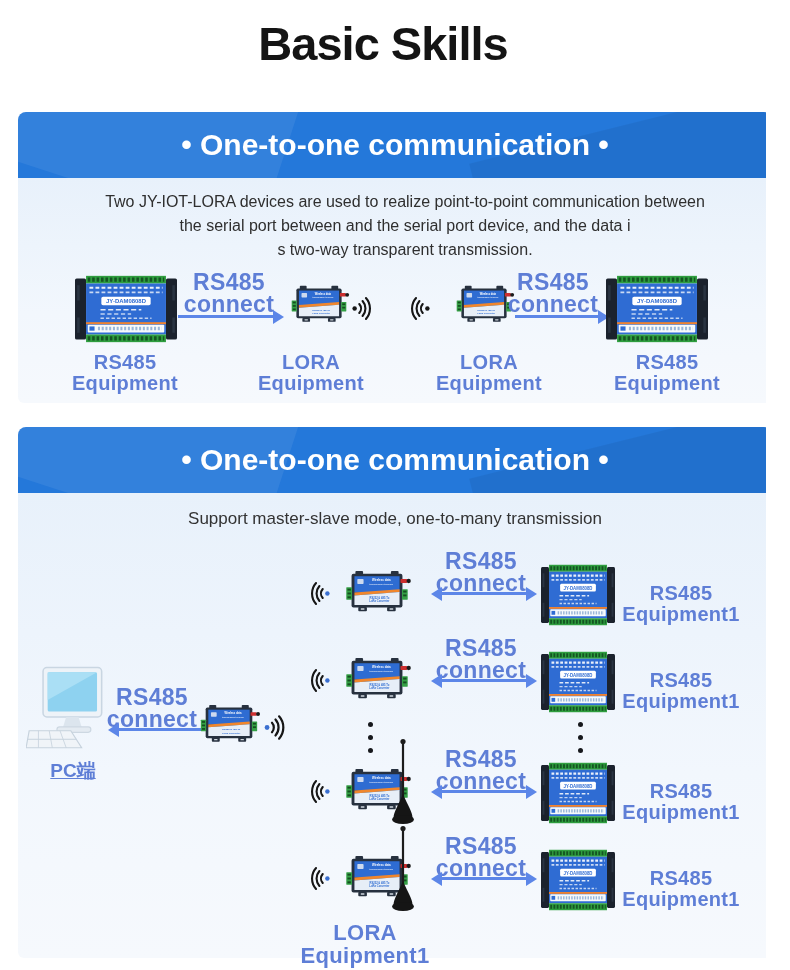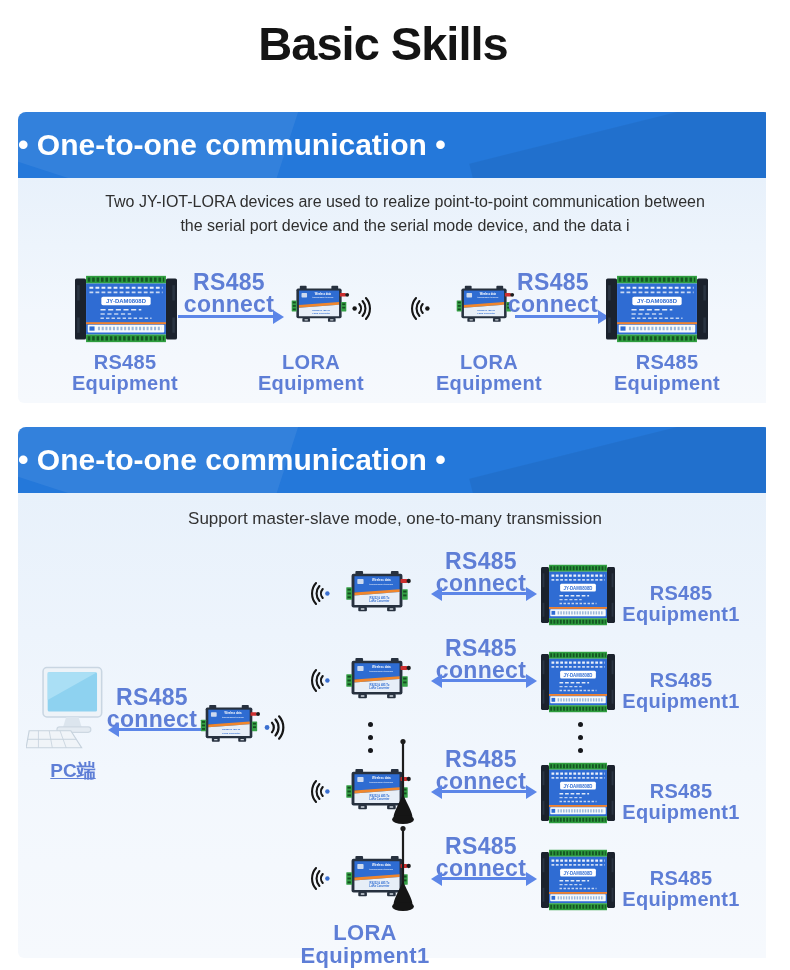--- a/index.html
+++ b/index.html
@@ -6,21 +6,21 @@
   html,body { background:#ffffff; }
   body { font-family:"Liberation Sans", sans-serif; }
   .canvas { position:relative; width:766px; height:970px; background:#ffffff; overflow:hidden; }
 
   .title { position:absolute; top:16px; left:0; width:100%; text-align:center;
            font-size:47px; font-weight:800; color:#141414; letter-spacing:-1px; }
 
   .panel { position:absolute; left:18px; width:754px; }
   .panel-header { position:absolute; top:0; left:0; width:100%; height:66px;
                   background:#2478da; border-radius:8px 8px 0 0; overflow:hidden;
-                  display:flex; align-items:center; }
+                  display:flex; align-items:center; justify-content:center; }
   .h-deco-a { position:absolute; left:-60px; top:-70px; width:330px; height:150px;
               background:rgba(255,255,255,0.07); transform:rotate(18deg); }
   .h-deco-b { position:absolute; right:-70px; bottom:-90px; width:360px; height:150px;
               background:rgba(0,0,0,0.06); transform:rotate(-14deg); }
   .panel-header-text { position:relative; color:#ffffff; font-size:30px; font-weight:800; letter-spacing:0px; }
   .panel-body { position:absolute; top:66px; left:0; right:0; bottom:0;
                 background:linear-gradient(180deg,#e8f1fb 0%, #f2f7fd 60%, #f6f9fd 100%);
                 border-radius:0 0 6px 6px; }
   .p1 { top:112px; height:291px; }
   .p2 { top:427px; height:531px; }
@@ -149,21 +149,22 @@
   <section class="panel p1">
     <div class="panel-header">
       <div class="h-deco-a"></div>
       <div class="h-deco-b"></div>
       <span class="panel-header-text">• One-to-one communication •</span>
     </div>
     <div class="panel-body"></div>
 
     <p class="desc">
       <span>Two JY-IOT-LORA devices are used to realize point-to-point communication between</span>
-      <span>the serial port device and the serial mode device, and the data i</span>
+      <span>the serial port between and the serial port device, and the data i</span>
+      <span>s two-way transparent transmission.</span>
     </p>
 
     <svg class="dev" style="left:57px; top:163px;" width="102" height="68" viewBox="0 0 120 80" preserveAspectRatio="none">
         <use href="#sym-plc"></use>
       </svg>
     <div class="connect-label" style="left:151px; top:159px;">
       <span>RS485</span>
       <span>connect</span>
     </div>
     <div class="arrow" style="left:160px; top:203px; width:96px;"></div>

